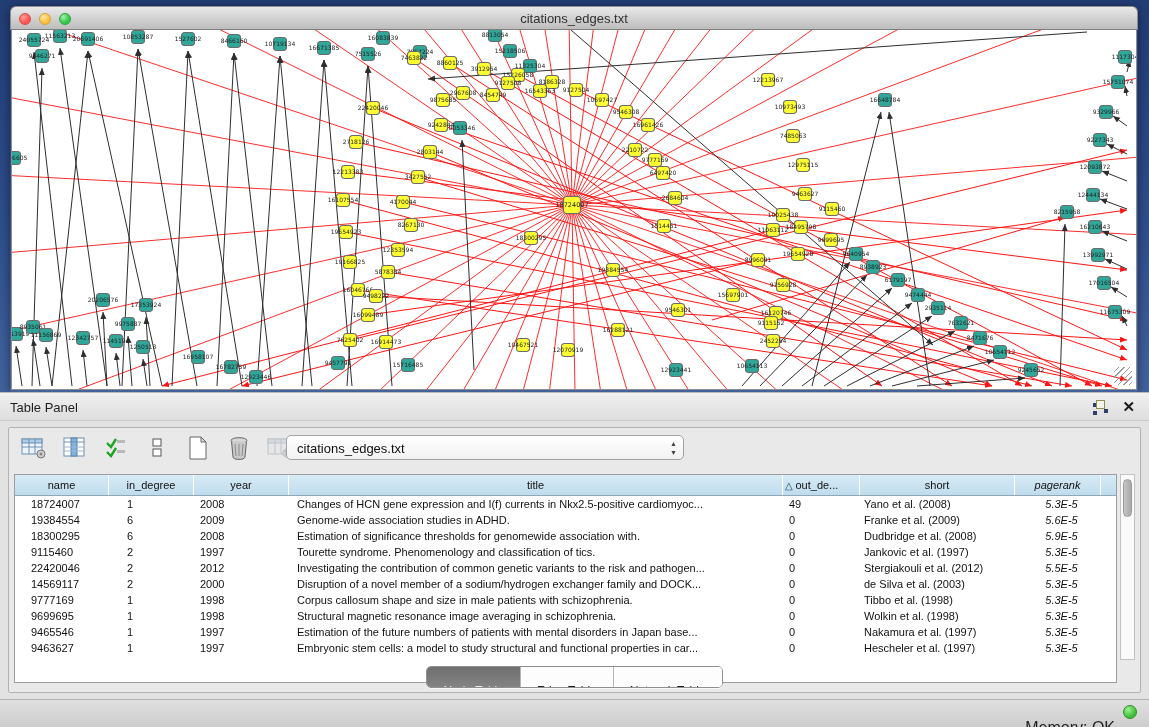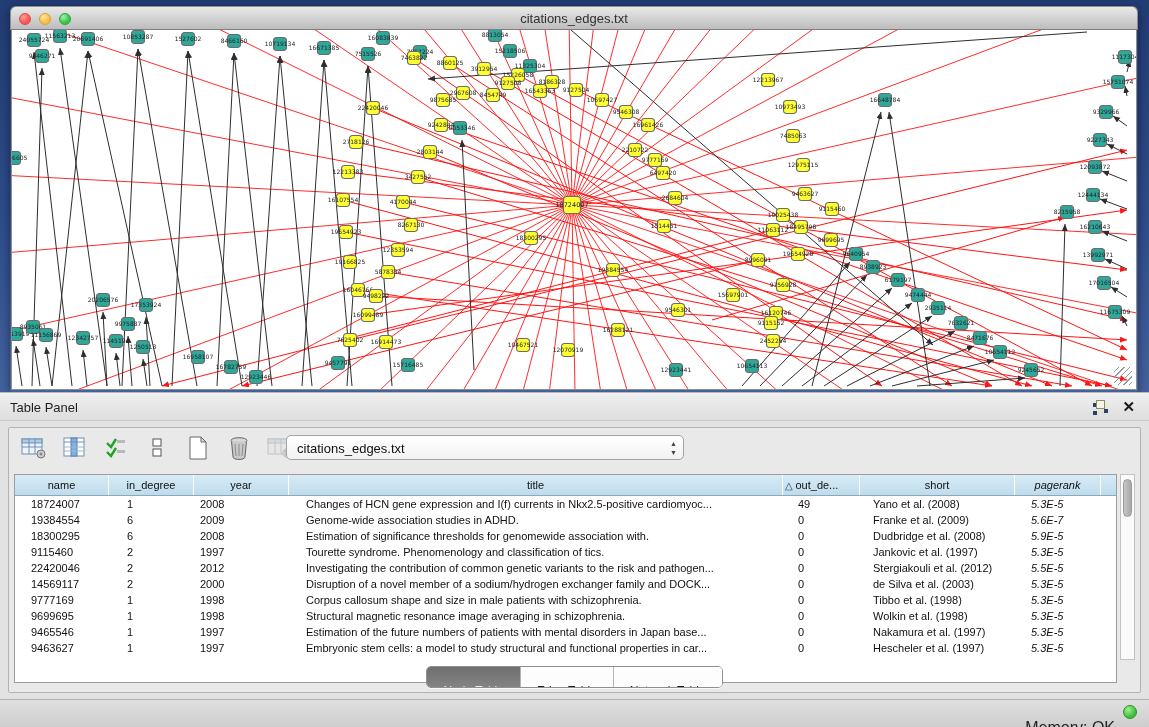--- a/index.html
+++ b/index.html
@@ -72,22 +72,22 @@
     border:1px solid #9d9d9d; overflow:hidden; }
   .tbl-header { display:flex; height:21px;
     background:linear-gradient(180deg,#d7ebf6,#bfdcec); border-bottom:1px solid #8ea8b8; }
   .th { font-size:11px; color:#111; text-align:center; line-height:20px;
     border-right:1px solid #ffffff; overflow:hidden; white-space:nowrap; }
   .tr { display:flex; height:16px; background:#fff; }
   .td { font-size:11px; color:#111; line-height:16px; white-space:nowrap; overflow:hidden; }
   .c0{width:94px;}  .c1{width:85px;}  .c2{width:95px;}  .c3{width:494px;}
   .c4{width:77px;}  .c5{width:155px;} .c6{width:86px;font-style:italic;}
   .td.c0{padding-left:16px;} .td.c1{padding-left:18px;} .td.c2{padding-left:6px;}
-  .td.c3{padding-left:8px;margin-left:9px;}  .td.c4{padding-left:6px;}  .td.c5{padding-left:4px;}
-  .td.c6{padding-left:7px;}
+  .td.c3{padding-left:8px;}  .td.c4{padding-left:6px;}  .td.c5{padding-left:4px;}
+  .td.c6{padding-left:7px;text-align:center;}
   .th.c4{ text-align:left; padding-left:2px; }
   .sort-tri { color:#16455c; font-size:10px; }
   .vscroll { position:absolute; right:5px; top:46px; width:15px; height:186px;
     background:#fafafa; border:1px solid #c2c2c2; }
   .vthumb { position:absolute; left:2px; top:4px; width:9px; height:38px;
     background:linear-gradient(90deg,#c6c6c6,#a8a8a8); border-radius:5px; border:1px solid #999; }
 
   
   .tab-bar { position:absolute; left:0; right:0; top:238px; height:26px; display:flex; justify-content:center; }
   .seg { display:flex; border:1px solid #8f8f8f; border-radius:5px; overflow:hidden; height:22px;
@@ -592,21 +592,21 @@
             <div class="td c5">Yano et al. (2008)</div>
             <div class="td c6">5.3E-5</div>
           </div>
           <div class="tr">
             <div class="td c0">19384554</div>
             <div class="td c1">6</div>
             <div class="td c2">2009</div>
             <div class="td c3">Genome-wide association studies in ADHD.</div>
             <div class="td c4">0</div>
             <div class="td c5">Franke et al. (2009)</div>
-            <div class="td c6">5.6E-7</div>
+            <div class="td c6">5.6E-5</div>
           </div>
           <div class="tr">
             <div class="td c0">18300295</div>
             <div class="td c1">6</div>
             <div class="td c2">2008</div>
             <div class="td c3">Estimation of significance thresholds for genomewide association with.</div>
             <div class="td c4">0</div>
             <div class="td c5">Dudbridge et al. (2008)</div>
             <div class="td c6">5.9E-5</div>
           </div>

